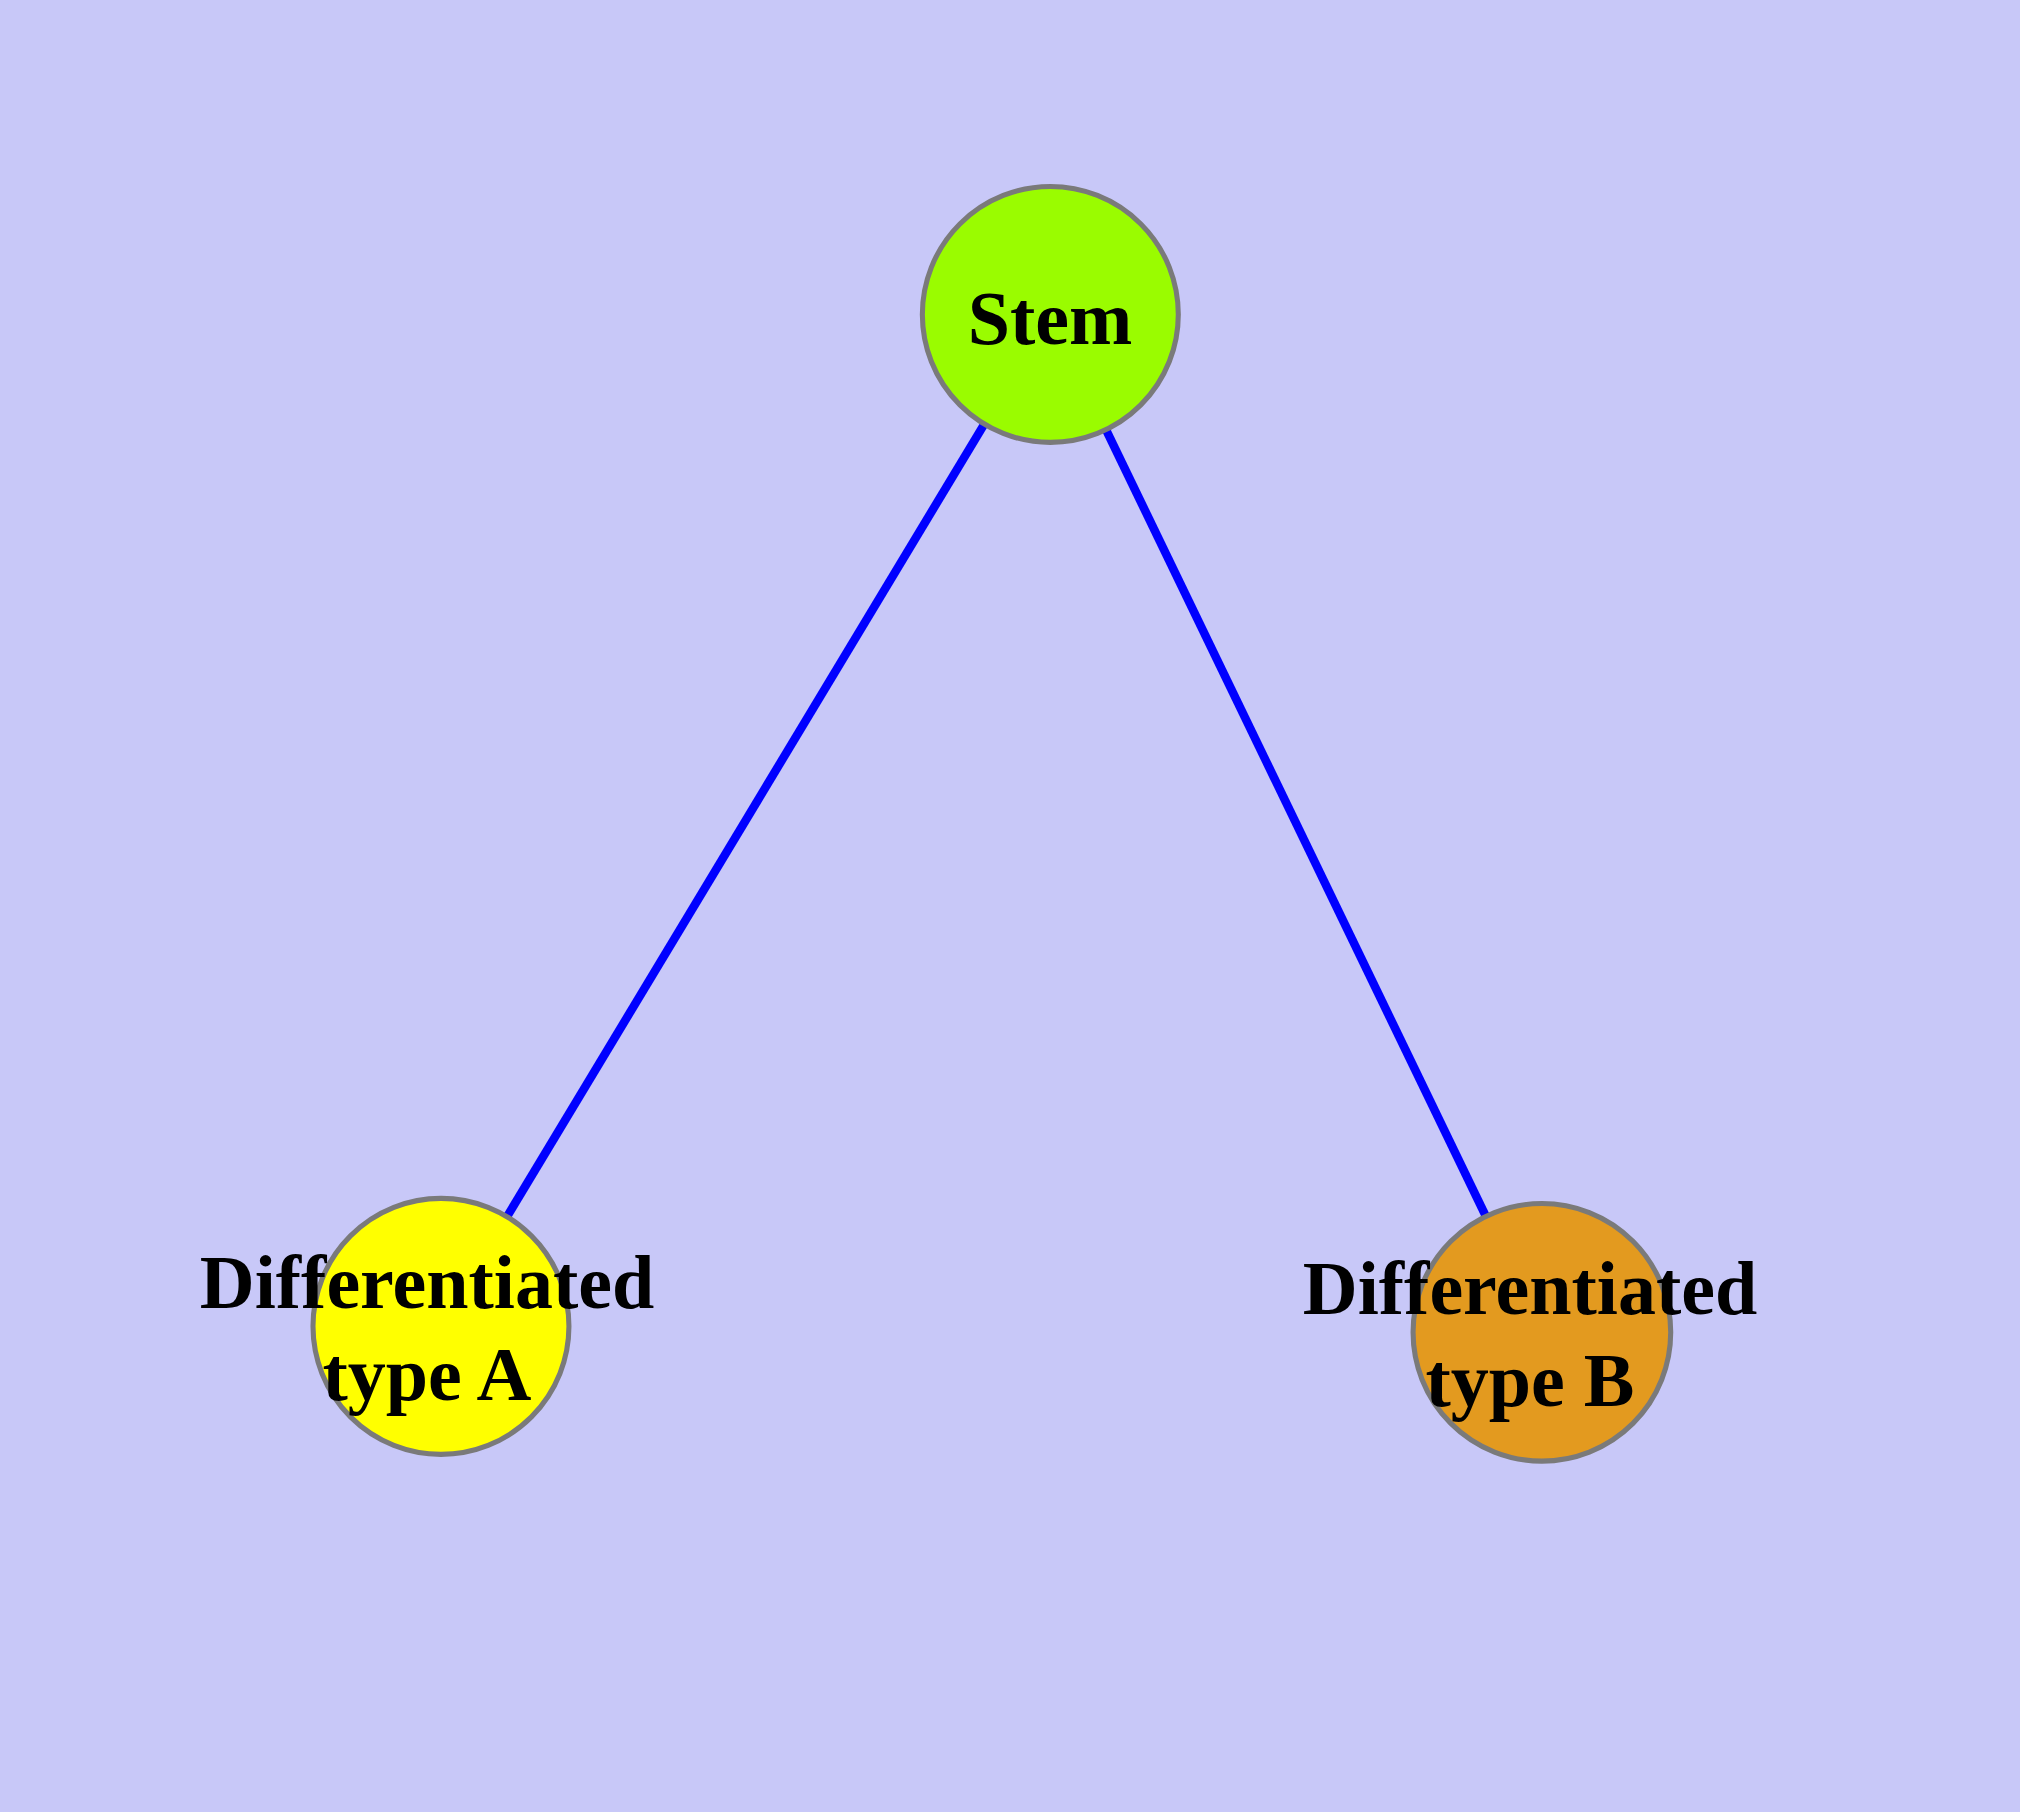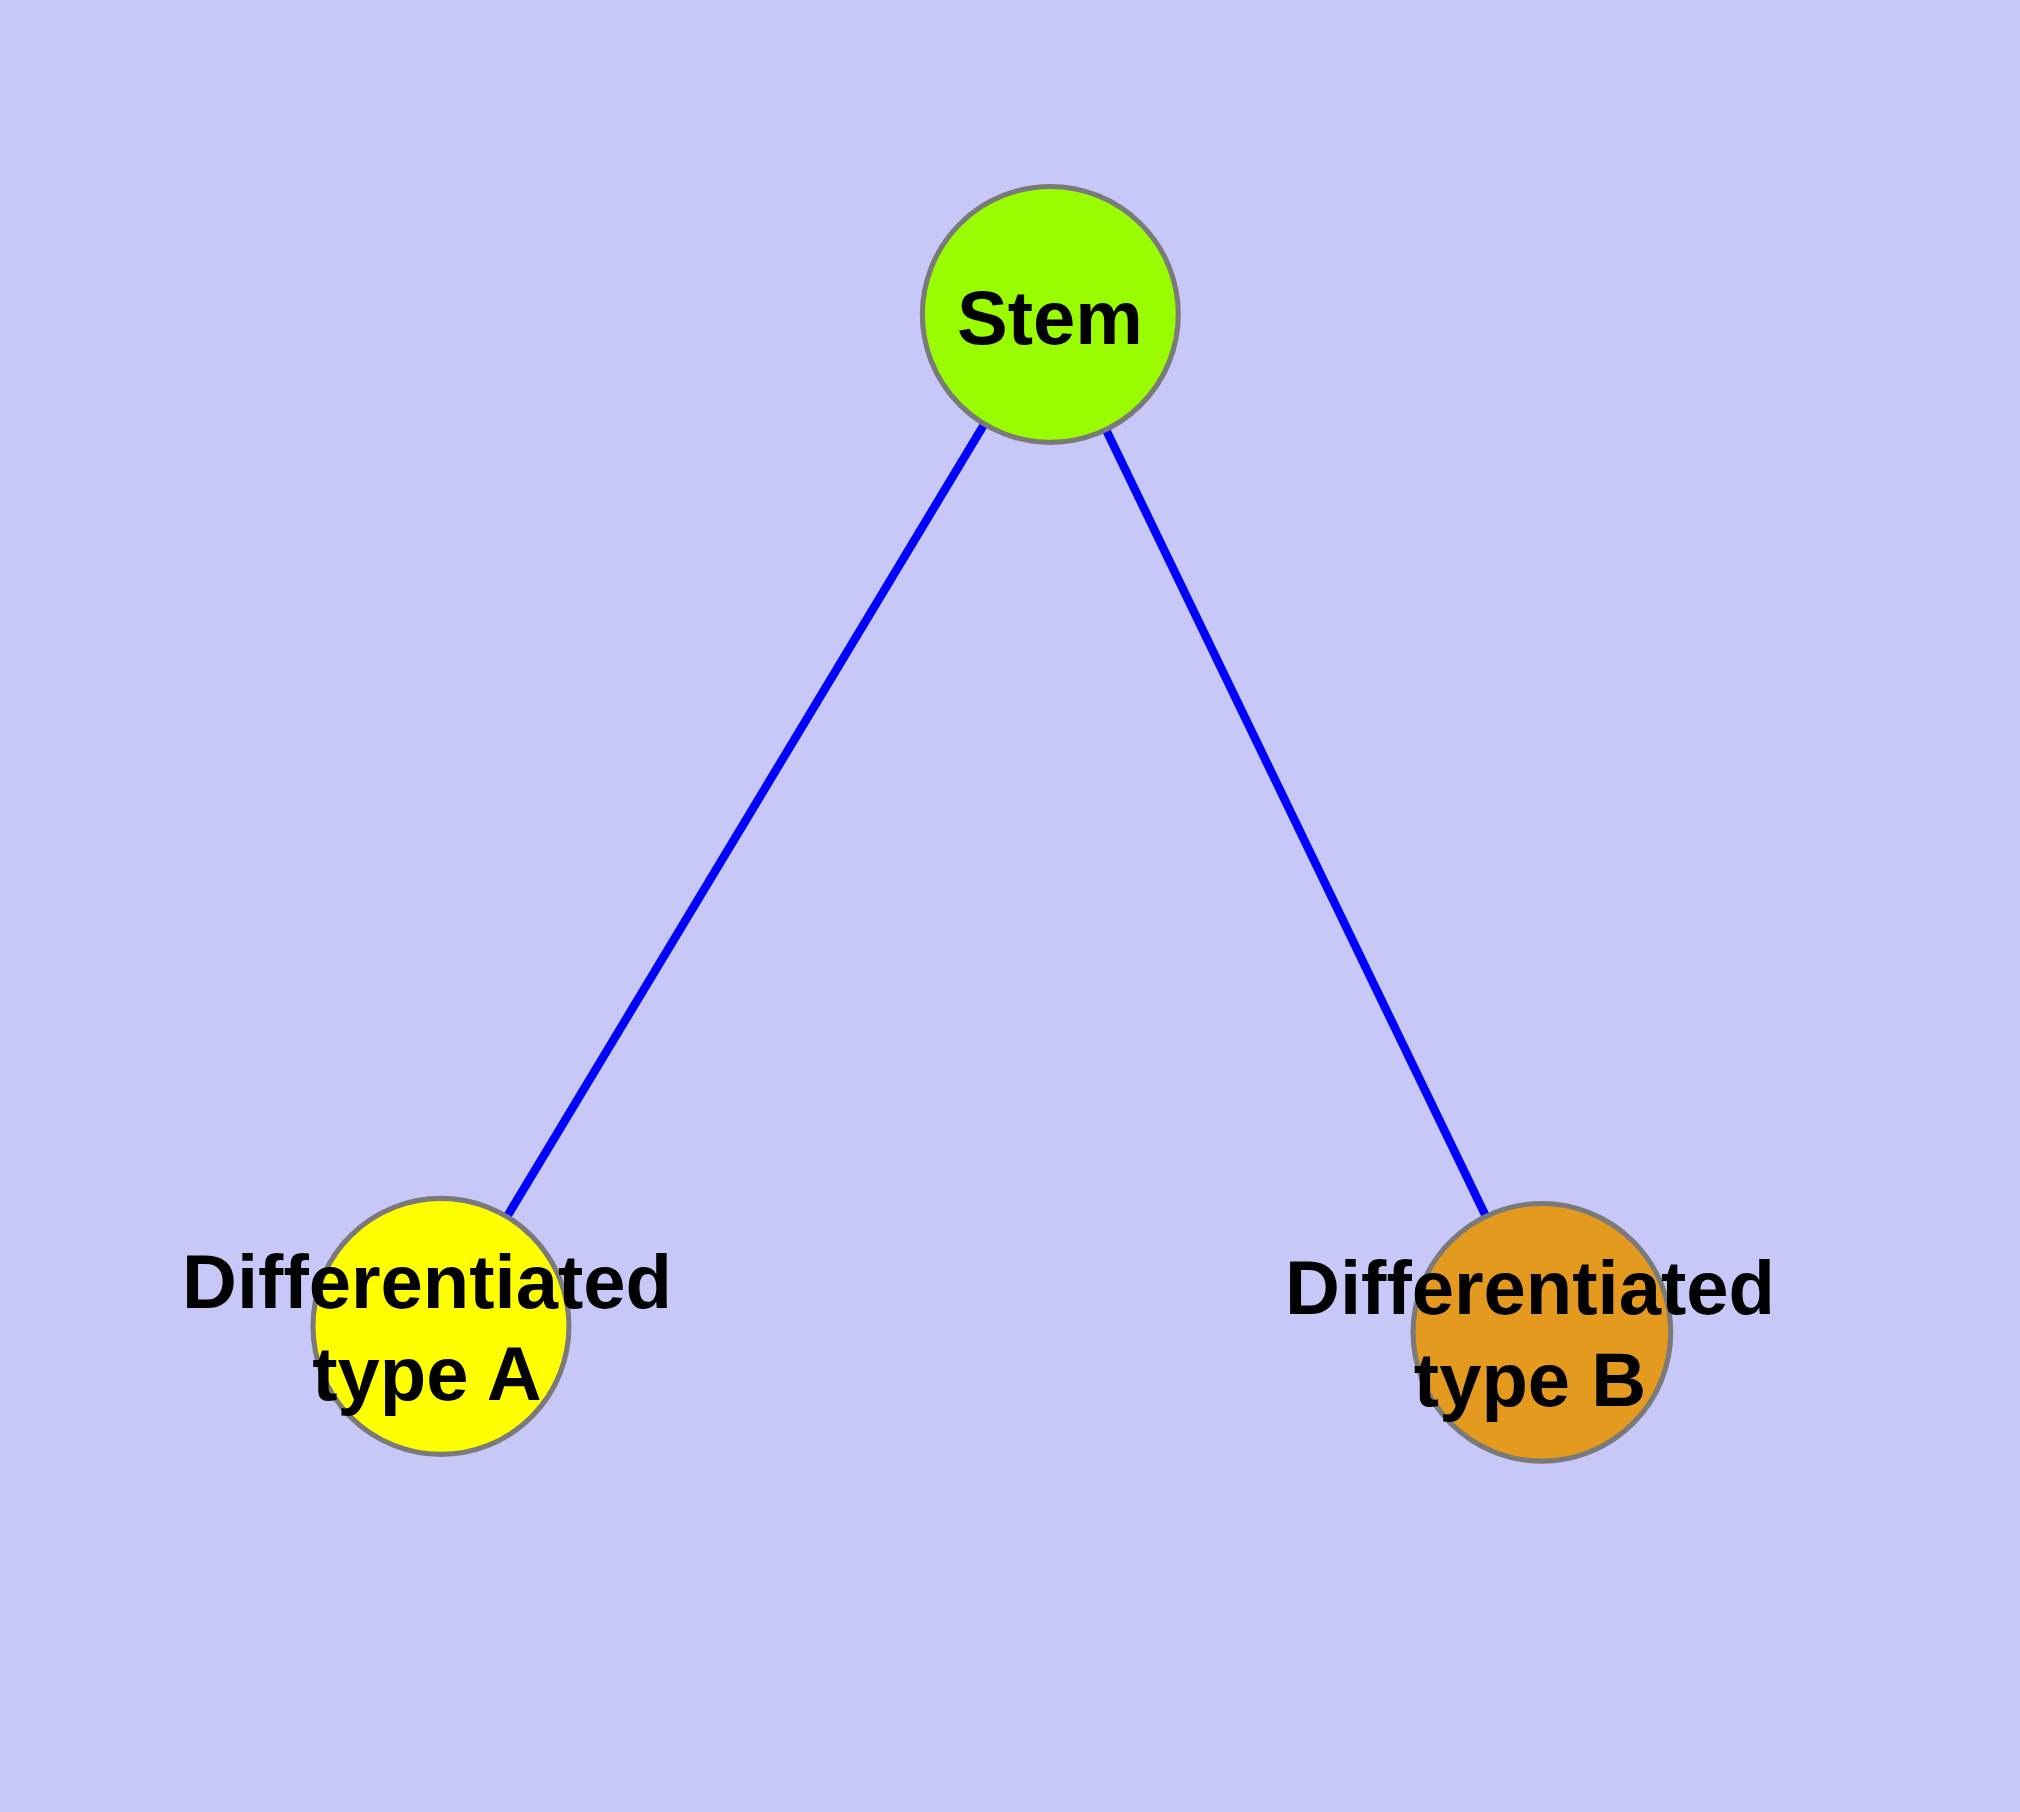--- a/index.html
+++ b/index.html
@@ -4,21 +4,21 @@
 <style>
   html, body {
     margin: 0;
     padding: 0;
   }
   .canvas {
     position: relative;
     width: 2021px;
     height: 1812px;
     overflow: hidden;
-    font-family: Liberation Sans, sans-serif;
+    font-family: Liberation Serif, serif;
   }
   #graph-svg {
     position: absolute;
     left: 0;
     top: 0;
   }
   #labels {
     position: absolute;
     left: 0;
     top: 0;

